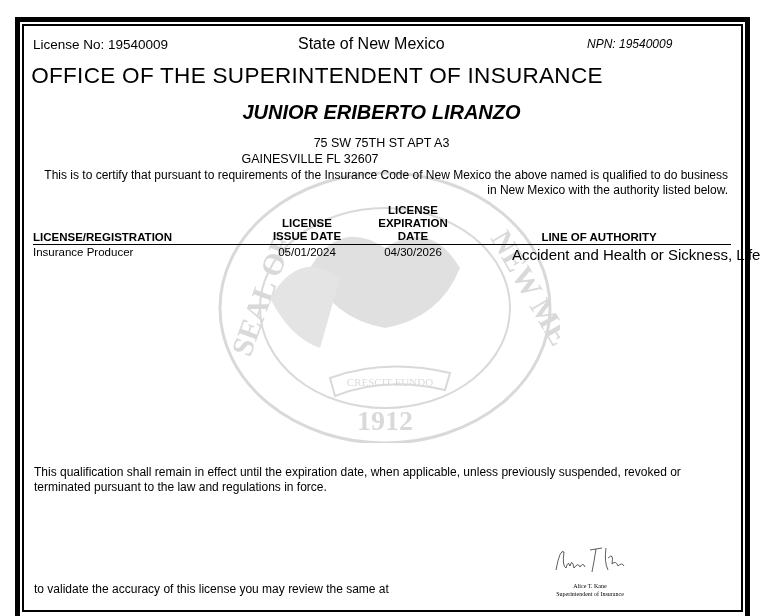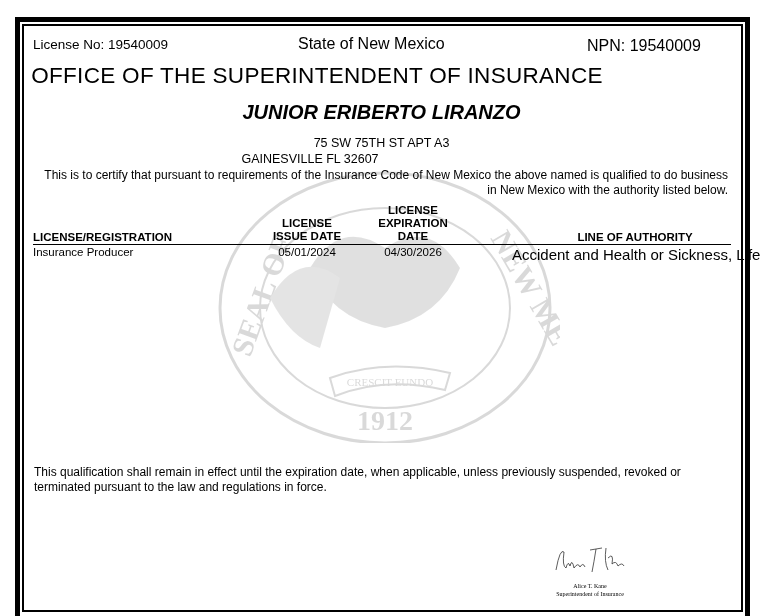--- a/index.html
+++ b/index.html
@@ -2,31 +2,31 @@
 <html><head>
   <meta charset="utf-8">
   <style>
     html, body { margin: 0; padding: 0; background: #ffffff; }
     body { width: 763px; height: 616px; position: relative; overflow: hidden; font-family: "Liberation Sans", sans-serif; color: #000; }
     .outer { position: absolute; left: 15px; top: 17px; width: 735px; height: 612px; border: 5px solid #000; box-sizing: border-box; }
     .inner { position: absolute; left: 22px; top: 24px; width: 721px; height: 588px; border: 2px solid #000; box-sizing: border-box; }
     .abs { position: absolute; white-space: nowrap; }
     .lic-no { left: 33px; top: 37px; font-size: 13.5px; }
     .state { left: 298px; top: 35px; font-size: 16px; text-align: center; }
-    .npn { left: 587px; top: 37px; font-size: 16px; }
+    .npn { left: 587px; top: 37px; font-size: 12px; font-style: italic; }
     .office { left: 0; width: 634px; text-align: center; top: 63px; font-size: 22.5px; letter-spacing: 0.3px; }
     .name { left: 0; width: 763px; text-align: center; top: 101px; font-size: 20px; font-weight: bold; font-style: italic; }
     .addr1 { left: 0; width: 763px; text-align: center; top: 136px; font-size: 12.5px; }
     .addr2 { left: 0; width: 620px; text-align: center; top: 152px; font-size: 12.5px; }
     .certify { left: 36px; width: 692px; top: 168px; font-size: 12px; text-align: right; white-space: normal; line-height: 14.5px; }
     .hdr { font-size: 11.5px; font-weight: bold; text-align: center; line-height: 13px; }
     .h-lic { left: 33px; top: 231px; text-align: left; }
     .h-issue { left: 268px; width: 78px; top: 217px; }
     .h-exp { left: 372px; width: 82px; top: 204px; }
-    .h-loa { left: 510px; width: 178px; top: 231px; padding-left: 36px; }
+    .h-loa { left: 510px; width: 178px; top: 231px; }
     .rule { position: absolute; left: 33px; top: 244px; width: 698px; height: 1px; background: #000; }
     .cell { font-size: 11.5px; top: 246px; }
     .c-lic { left: 33px; }
     .c-issue { left: 268px; width: 78px; text-align: center; }
     .c-exp { left: 372px; width: 82px; text-align: center; }
     .c-loa { left: 512px; font-size: 15px; top: 246px; }
     .qual { left: 34px; width: 700px; top: 465px; font-size: 12px; white-space: normal; line-height: 15px; }
     .validate { left: 34px; top: 582px; font-size: 12px; line-height: 14.5px; white-space: normal; }
     .sig-name { left: 540px; width: 100px; text-align: center; top: 583px; font-size: 6px; font-family: "Liberation Serif", serif; }
     .sig-title { left: 540px; width: 100px; text-align: center; top: 591px; font-size: 6px; font-family: "Liberation Serif", serif; }
@@ -76,20 +76,21 @@
 <div class="rule"></div>
 
 <div class="abs cell c-lic">Insurance Producer</div>
 <div class="abs cell c-issue">05/01/2024</div>
 <div class="abs cell c-exp">04/30/2026</div>
 <div class="abs c-loa">Accident and Health or Sickness, Life</div>
 
 <div class="abs qual">This qualification shall remain in effect until the expiration date, when applicable, unless previously suspended, revoked or terminated pursuant to the law and regulations in force.</div>
 
 <div class="abs validate">
+  <div>to validate the accuracy of this license you may review the same at</div>
 </div>
 
 <svg class="abs" style="left:552px;top:540px;width:80px;height:40px;" viewBox="0 0 80 40">
   <path d="M4 30 Q8 8 12 12 Q10 26 14 28 Q16 20 18 26 Q20 18 22 28 Q26 22 28 27 Q31 22 33 27" fill="none" stroke="#333" stroke-width="0.8"></path>
   <path d="M38 10 L50 8 M44 9 Q42 22 40 32" fill="none" stroke="#333" stroke-width="0.8"></path>
   <path d="M54 8 Q52 22 56 30 M56 18 Q62 12 60 24 Q64 20 66 26 Q70 22 72 26" fill="none" stroke="#333" stroke-width="0.8"></path>
 </svg>
 <div class="abs sig-name">Alice T. Kane</div>
 <div class="abs sig-title">Superintendent of Insurance</div>
 

